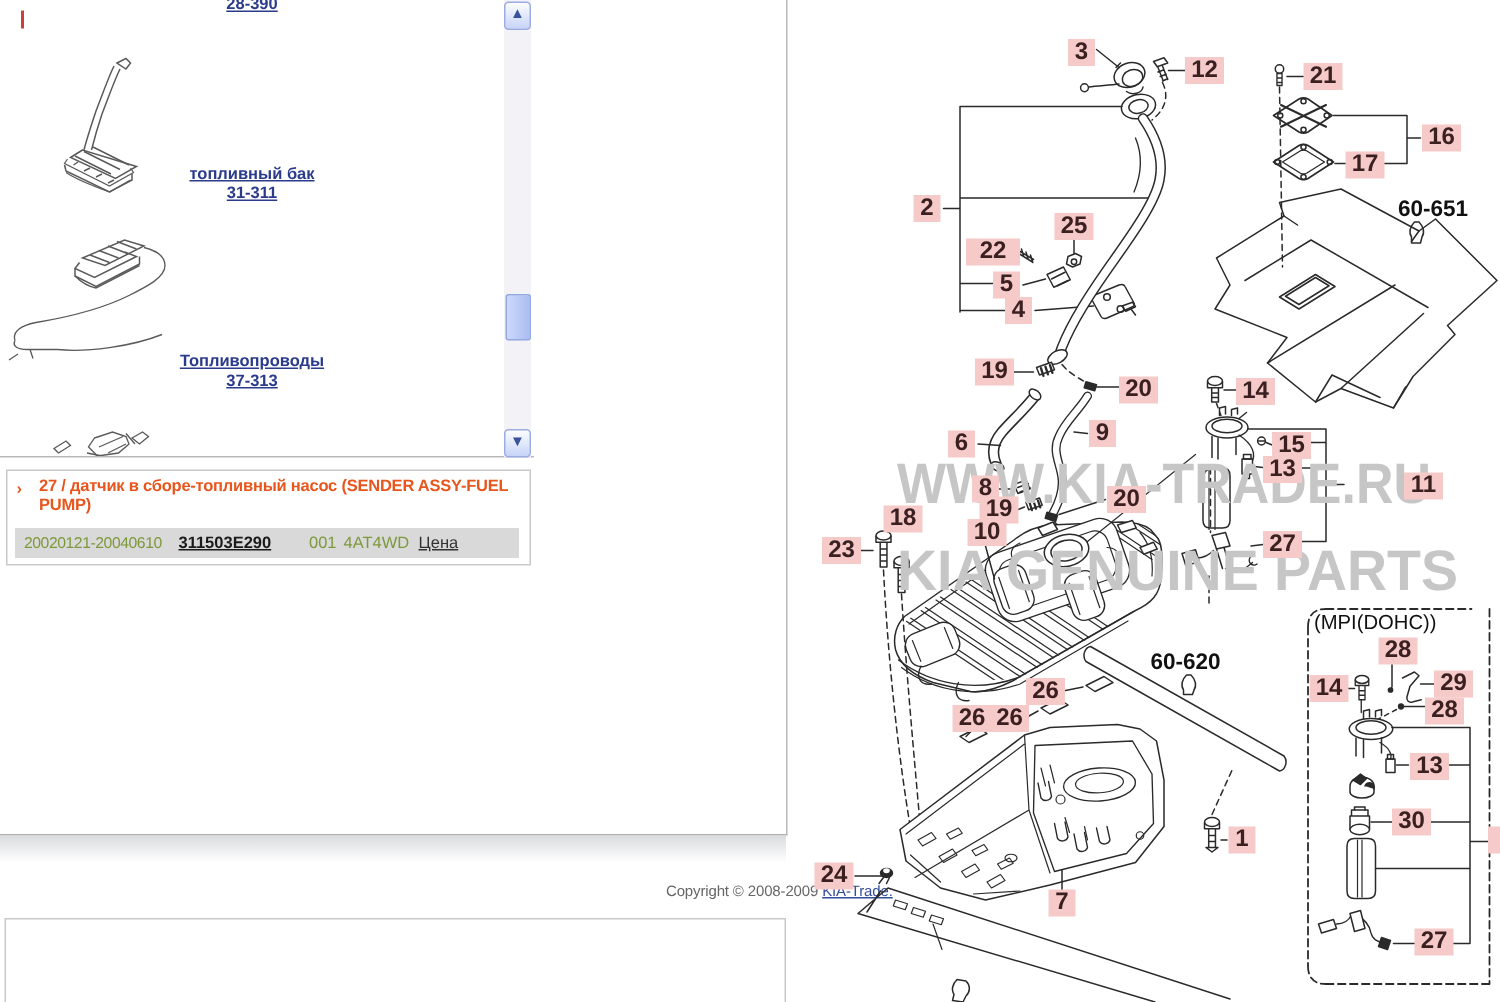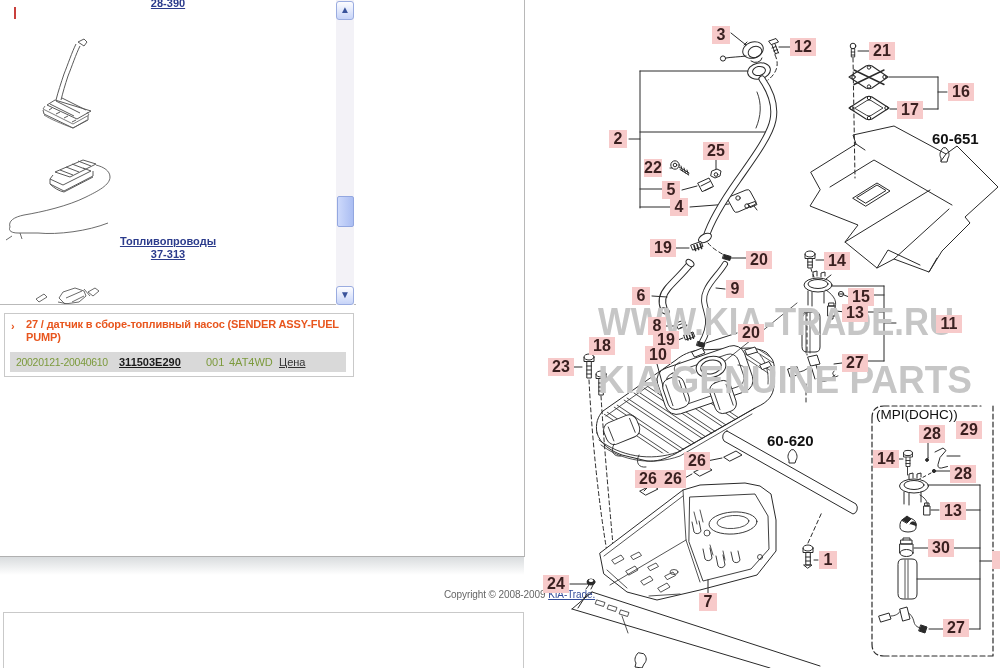--- a/index.html
+++ b/index.html
@@ -26,20 +26,21 @@
 <path d="M76 14 c-4 8 -8 20 -12 30 c-3 9 -6 18 -8 26"></path>
 <path d="M80 16 c-4 8 -8 20 -12 30 c-3 9 -5 16 -7 24"></path>
 <path d="M55 70 l-8 5 30 14 14 -8 z"></path>
 <path d="M45 76 l-2 3 30 15 16 -9 -2 -3" stroke-width="0.8"></path>
 <path d="M43 80 l1 4 29 14 15 -8 0 -4"></path>
 <path d="M44 85 c6 4 18 9 29 13 l14 -8" stroke-width="0.8"></path>
 <path d="M50 74 l24 12 M56 71 l24 12 M62 68 l24 12 M52 78 l-3 2 M60 82 l-4 2 M68 86 l-4 2 M76 90 l-4 2"></path>
 </g>
 </svg>
 
+<div class="cap" style="left:0px;top:110px;"><u>топливный бак</u><br><u>31-311</u></div>
 
 <svg style="position:absolute;left:0;top:140px;z-index:4" width="270" height="165" viewBox="0 0 270 165">
 <g fill="none" stroke="#5a5a5a" stroke-width="1">
 <path d="M55 32 l28 -12 13 4 -26 13 z"></path>
 <path d="M53 35 l-3 4 13 6 28 -14 -8 -3"></path>
 <path d="M50 39 l0 5 14 7 29 -15 0 -5"></path>
 <path d="M50 44 c4 4 9 7 14 8 l29 -15"></path>
 <path d="M60 30 l13 5 M66 27 l13 5 M72 24 l13 5 M78 21 l13 5"></path>
 <path d="M96 25 c8 2 14 6 14 12 c0 8 -12 14 -24 20 c-18 9 -44 15 -62 18 c-10 2 -16 6 -14 12" stroke-width="0.9"></path>
 <path d="M10 87 c-2 4 2 6 8 6 l20 0 M12 96 l-6 4 M20 93 l2 6" stroke-width="0.9"></path>
@@ -530,21 +531,21 @@
 <div class="lb" style="left:869px;top:42px;width:26px;">21</div>
 
 <div class="lb" style="left:948px;top:83px;width:26px;">16</div>
 
 <div class="lb" style="left:897px;top:101px;width:26px;">17</div>
 
 <div class="lb" style="left:609px;top:130px;width:18px;">2</div>
 
 <div class="lb" style="left:703px;top:142px;width:26px;">25</div>
 
-<div class="lb" style="left:644px;top:159px;width:18px;">22</div>
+<div class="lb" style="left:644px;top:159px;width:36px;">22</div>
 
 <div class="lb" style="left:662px;top:181px;width:18px;">5</div>
 
 <div class="lb" style="left:670px;top:198px;width:18px;">4</div>
 
 <div class="lb" style="left:650px;top:239px;width:26px;">19</div>
 
 <div class="lb" style="left:746px;top:251px;width:26px;">20</div>
 
 <div class="lb" style="left:824px;top:252px;width:26px;">14</div>
@@ -570,21 +571,21 @@
 <div class="lb" style="left:589px;top:337px;width:26px;">18</div>
 
 <div class="lb" style="left:548px;top:358px;width:26px;">23</div>
 
 <div class="lb" style="left:842px;top:354px;width:26px;">27</div>
 
 <div class="lb" style="left:919px;top:425px;width:26px;">28</div>
 
 <div class="lb" style="left:873px;top:450px;width:26px;">14</div>
 
-<div class="lb" style="left:956px;top:421px;width:26px;">29</div>
+<div class="lb" style="left:956px;top:447px;width:26px;">29</div>
 
 <div class="lb" style="left:950px;top:465px;width:26px;">28</div>
 
 <div class="lb" style="left:684px;top:452px;width:26px;">26</div>
 
 <div class="lb" style="left:635px;top:470px;width:26px;">26</div>
 
 <div class="lb" style="left:660px;top:470px;width:26px;">26</div>
 
 <div class="lb" style="left:940px;top:502px;width:26px;">13</div>

